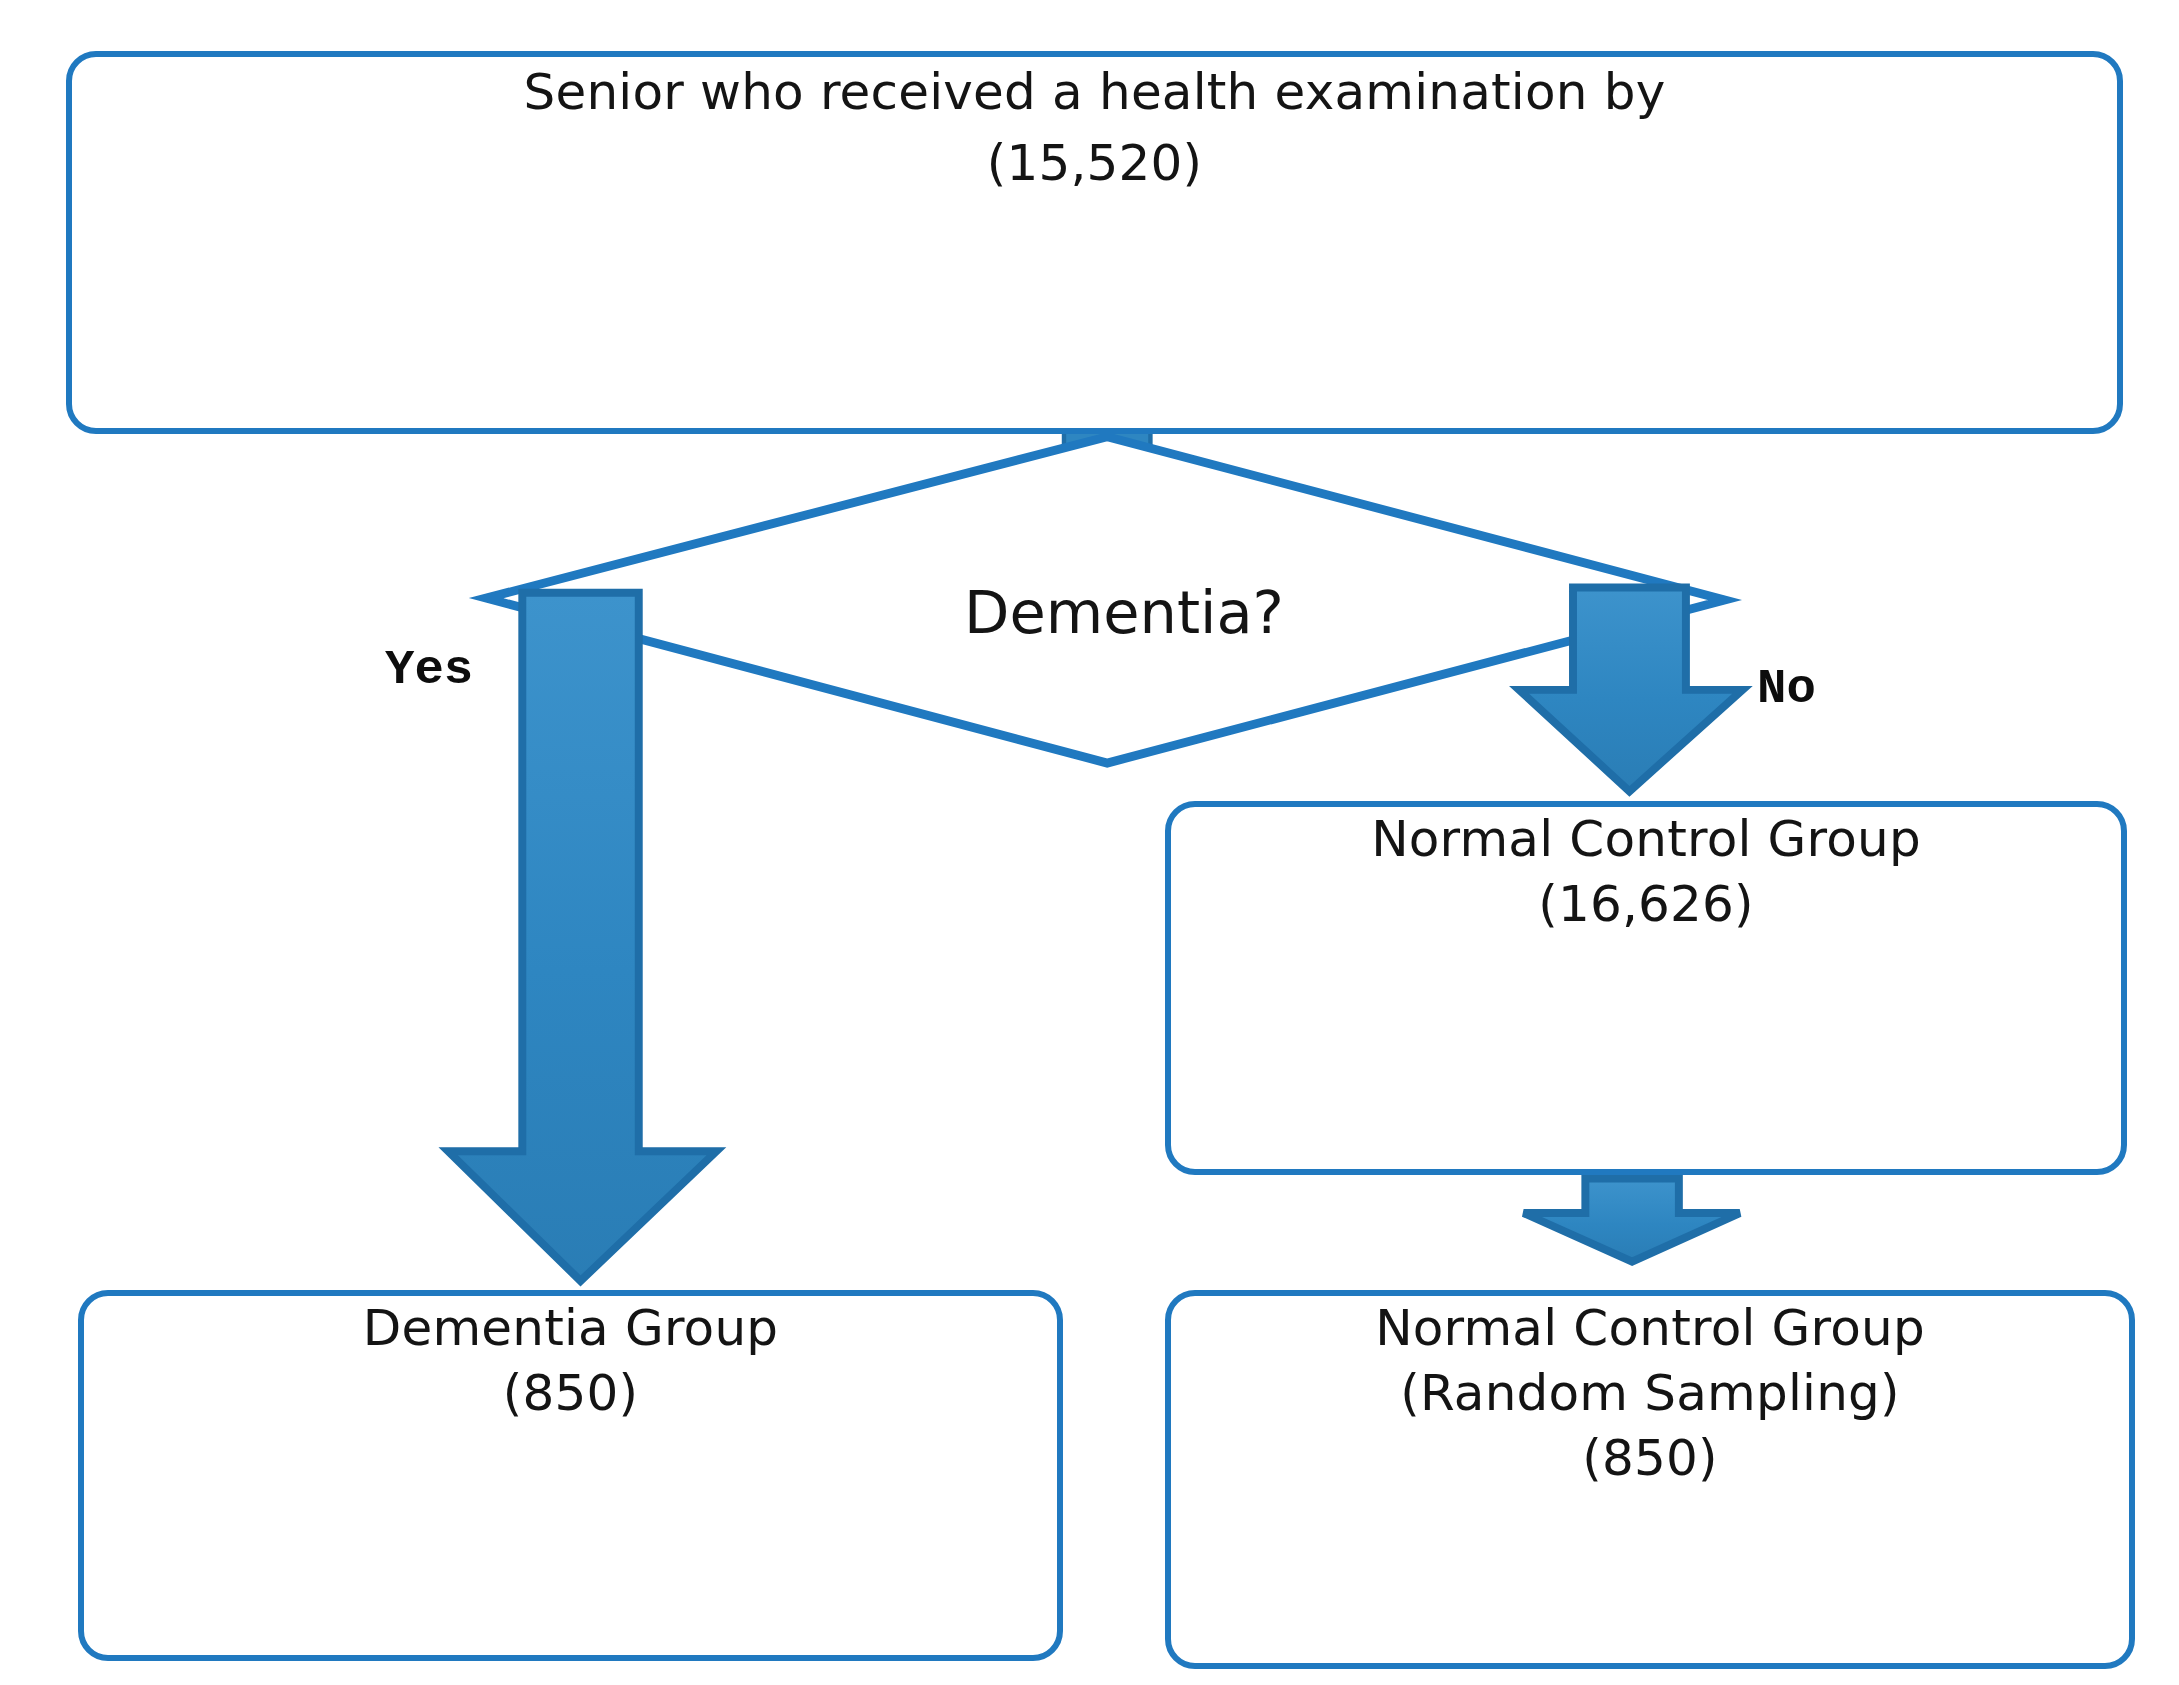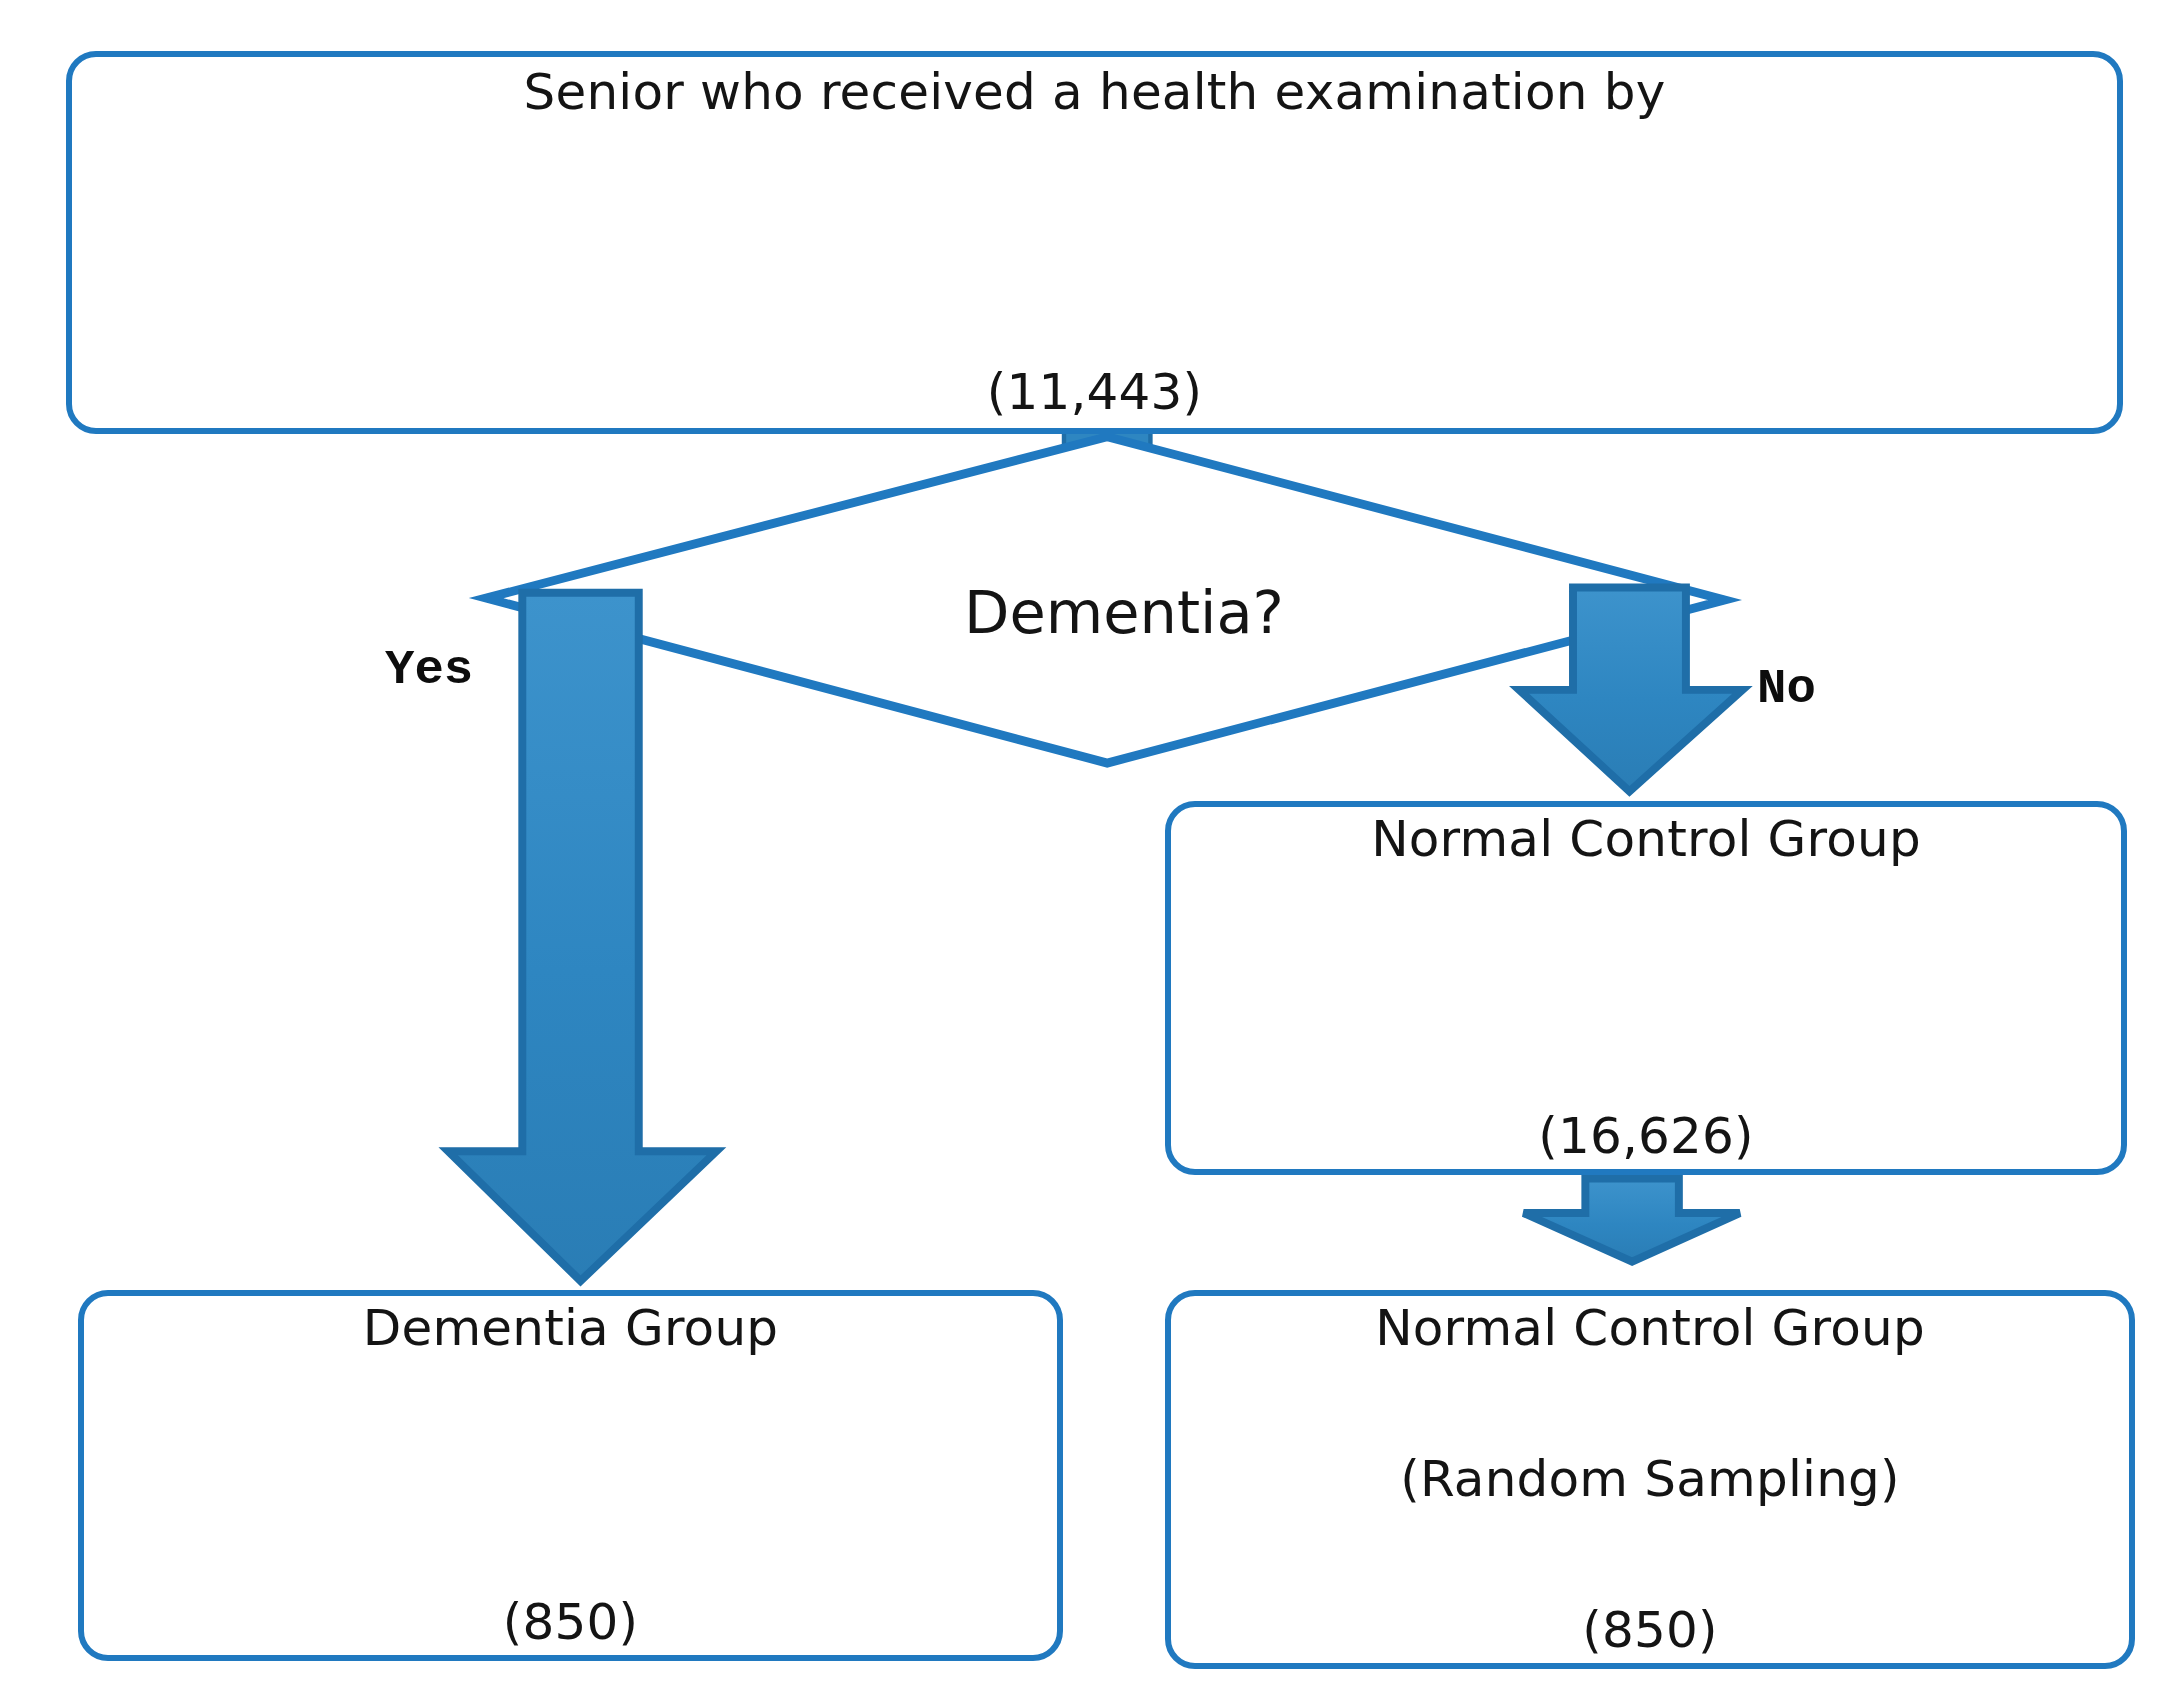--- a/index.html
+++ b/index.html
@@ -26,21 +26,21 @@
   }
   .node-box {
     position: absolute;
     box-sizing: border-box;
     background: #ffffff;
     border: 6.2px solid #2079c0;
     border-radius: 30px;
     display: flex;
     flex-direction: column;
     align-items: center;
-    justify-content: space-between;
+    justify-content: flex-start;
     text-align: center;
     color: #1a1a1a;
   }
   .node-line {
     display: block;
     font-family: "DejaVu Sans", sans-serif;
     font-size: 50px;
     line-height: 1.30;
     color: #141414;
     white-space: nowrap;
@@ -93,21 +93,21 @@
 
     <polygon points="592,672 724,672 724,1305 812,1305 658,1452 508,1305 592,1305" fill="url(#arrowGrad)" stroke="#1f6ea8" stroke-width="9" stroke-linejoin="miter"></polygon>
 
     <polygon points="1783,666 1911,666 1911,782 1975,782 1847,897 1722,782 1783,782" fill="url(#arrowGrad)" stroke="#1f6ea8" stroke-width="9" stroke-linejoin="miter"></polygon>
 
     <polygon points="1797,1336 1903,1336 1903,1375 1972,1375 1850,1430 1727,1375 1797,1375" fill="url(#arrowGrad)" stroke="#1f6ea8" stroke-width="9" stroke-linejoin="miter"></polygon>
   </svg>
 
   <div class="node-box" id="box-top">
     <span class="node-line">Senior who received a health examination by</span>
-    <span class="node-line">(11,443)</span>
+    <span class="node-line">(15,520)</span>
   </div>
 
   <div class="diamond-text">Dementia?</div>
 
   <div class="edge-label" id="label-yes">Yes</div>
   <div class="edge-label" id="label-no">No</div>
 
   <div class="node-box" id="box-normal-control">
     <span class="node-line">Normal Control Group</span>
     <span class="node-line">(16,626)</span>

